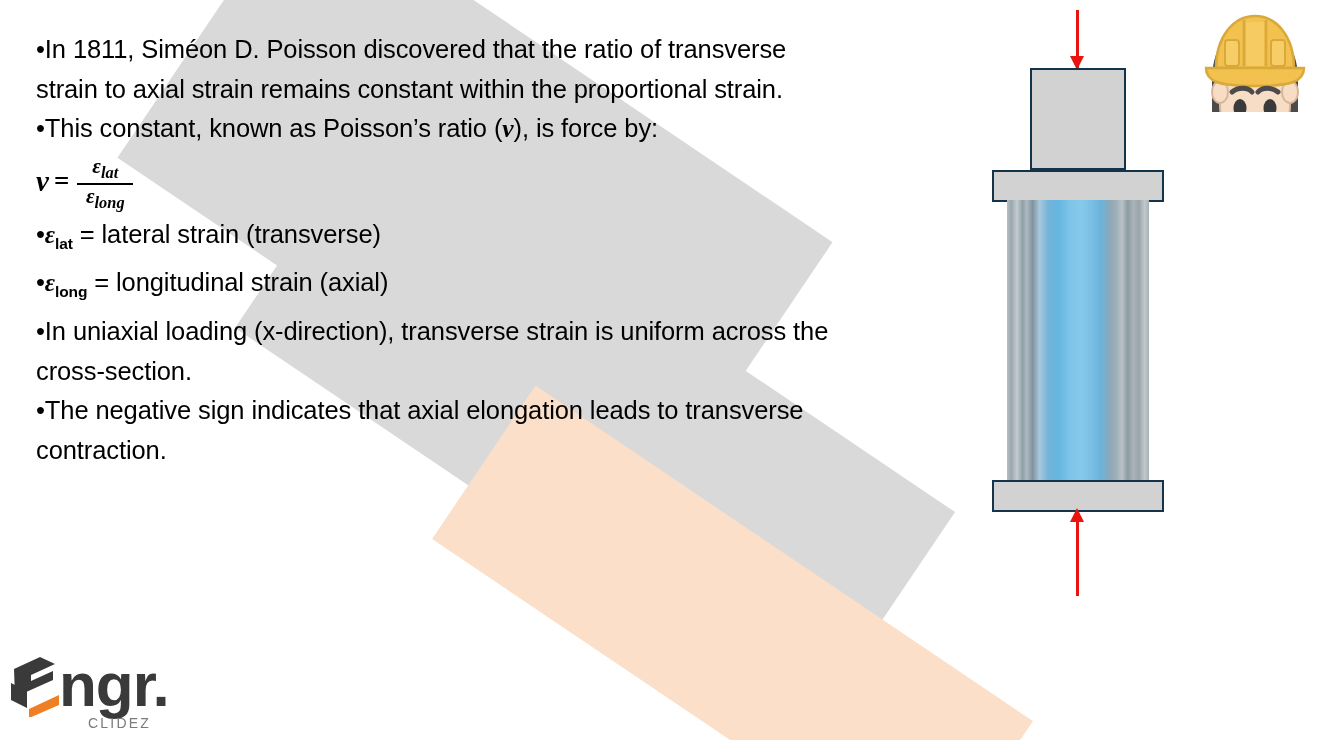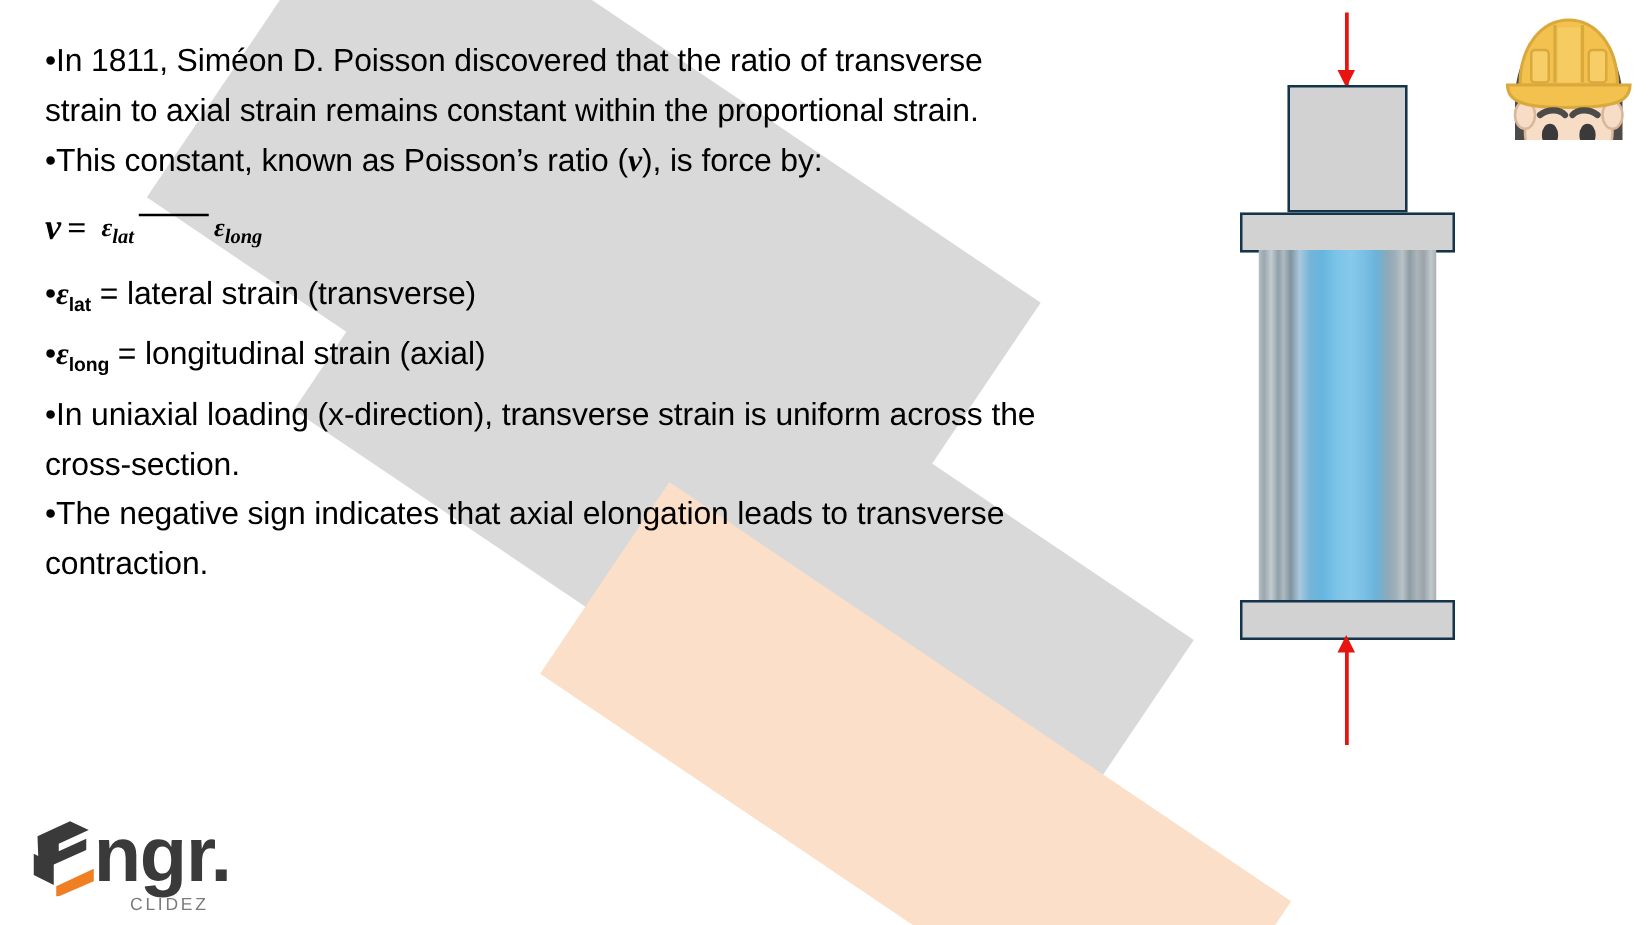--- a/index.html
+++ b/index.html
@@ -83,21 +83,22 @@
     margin-right:5px;
   }
   .formula .eq{
     font-family:"Liberation Serif", serif;
     font-weight:bold;
     font-size:27px;
     margin-right:8px;
   }
   .frac{
     display:inline-flex;
-    flex-direction:row;
+    flex-direction:column;
+    align-items:center;
     line-height:1;
     position:relative;
     top:2px;
   }
   .frac .num,.frac .den{
     font-family:"Liberation Serif", serif;
     font-style:italic;
     font-weight:bold;
     font-size:21px;
     padding:1px 4px;
@@ -202,21 +203,21 @@
     right:2px;top:2px;
     width:122px;height:110px;
     z-index:6;
     overflow:hidden;
   }
   .avatar svg{display:block;}
 
   
   .logo{
     position:absolute;
-    left:23px;top:655px;
+    left:7px;top:655px;
     width:175px;height:80px;
     z-index:6;
   }
   .logo-mark{position:absolute;left:0;top:0;}
   .logo-word{
     position:absolute;
     left:52px;top:-6px;
     font-size:62px;
     font-weight:bold;
     color:#3a3a3a;

